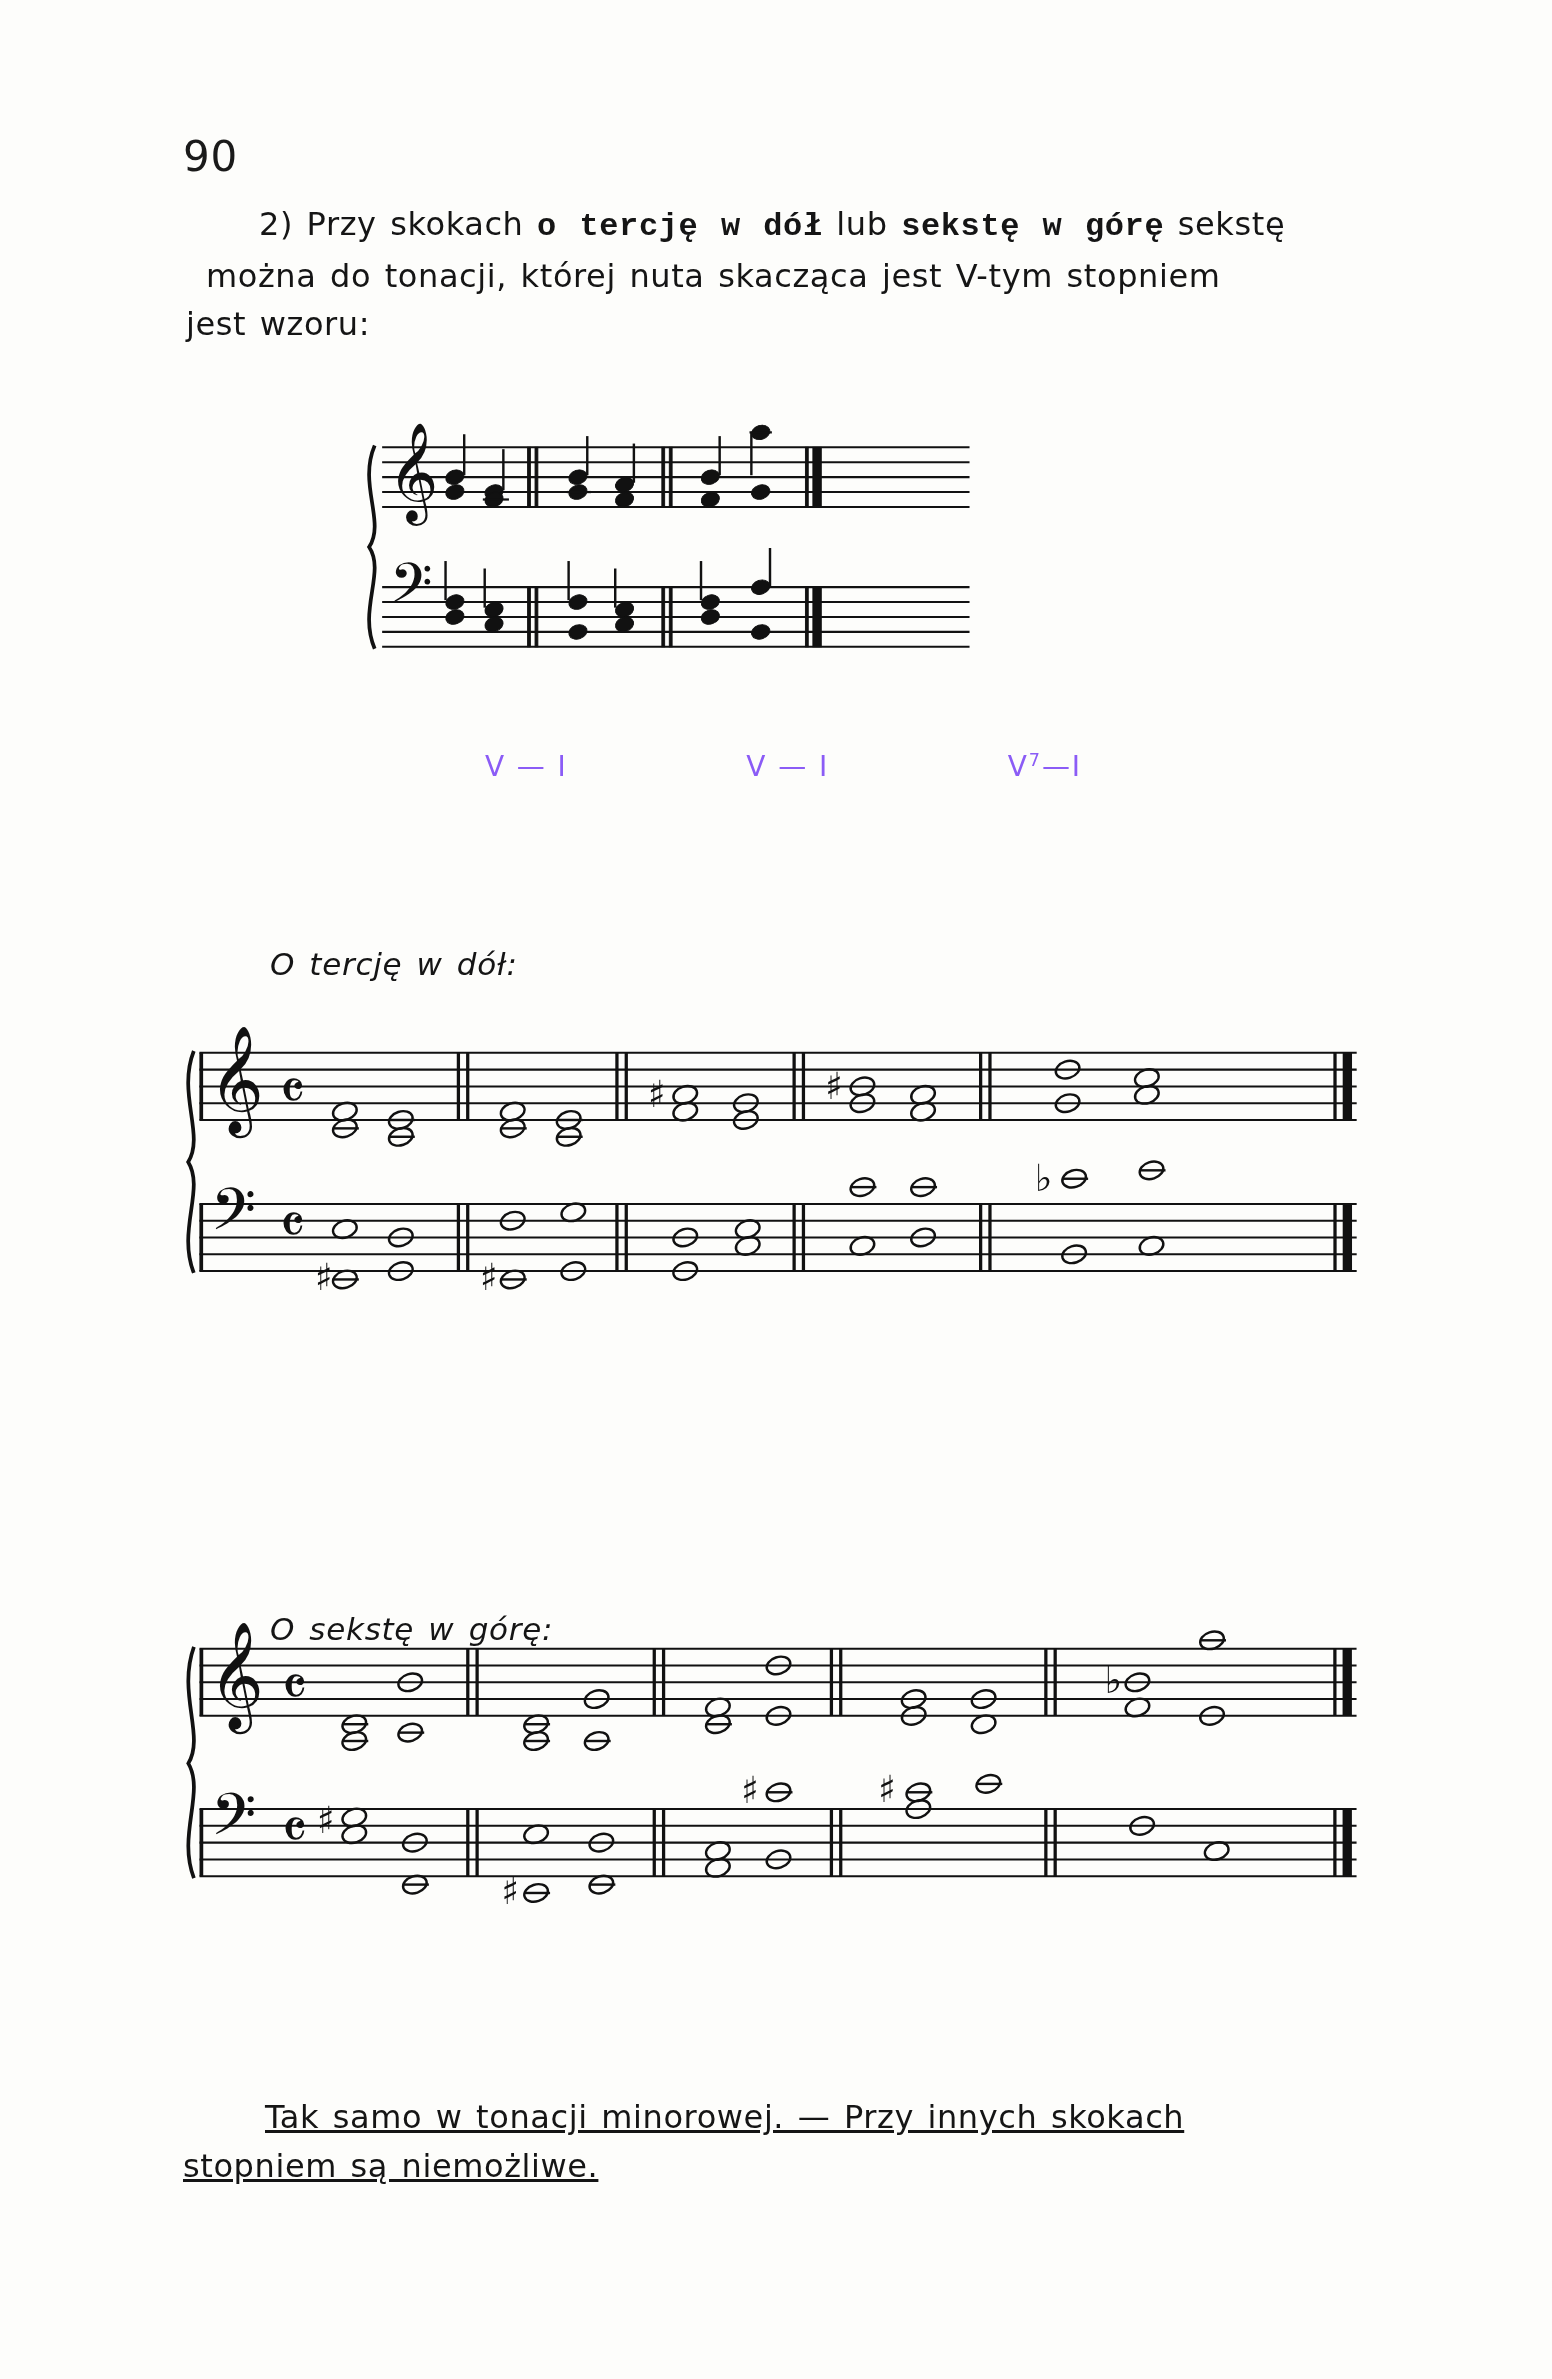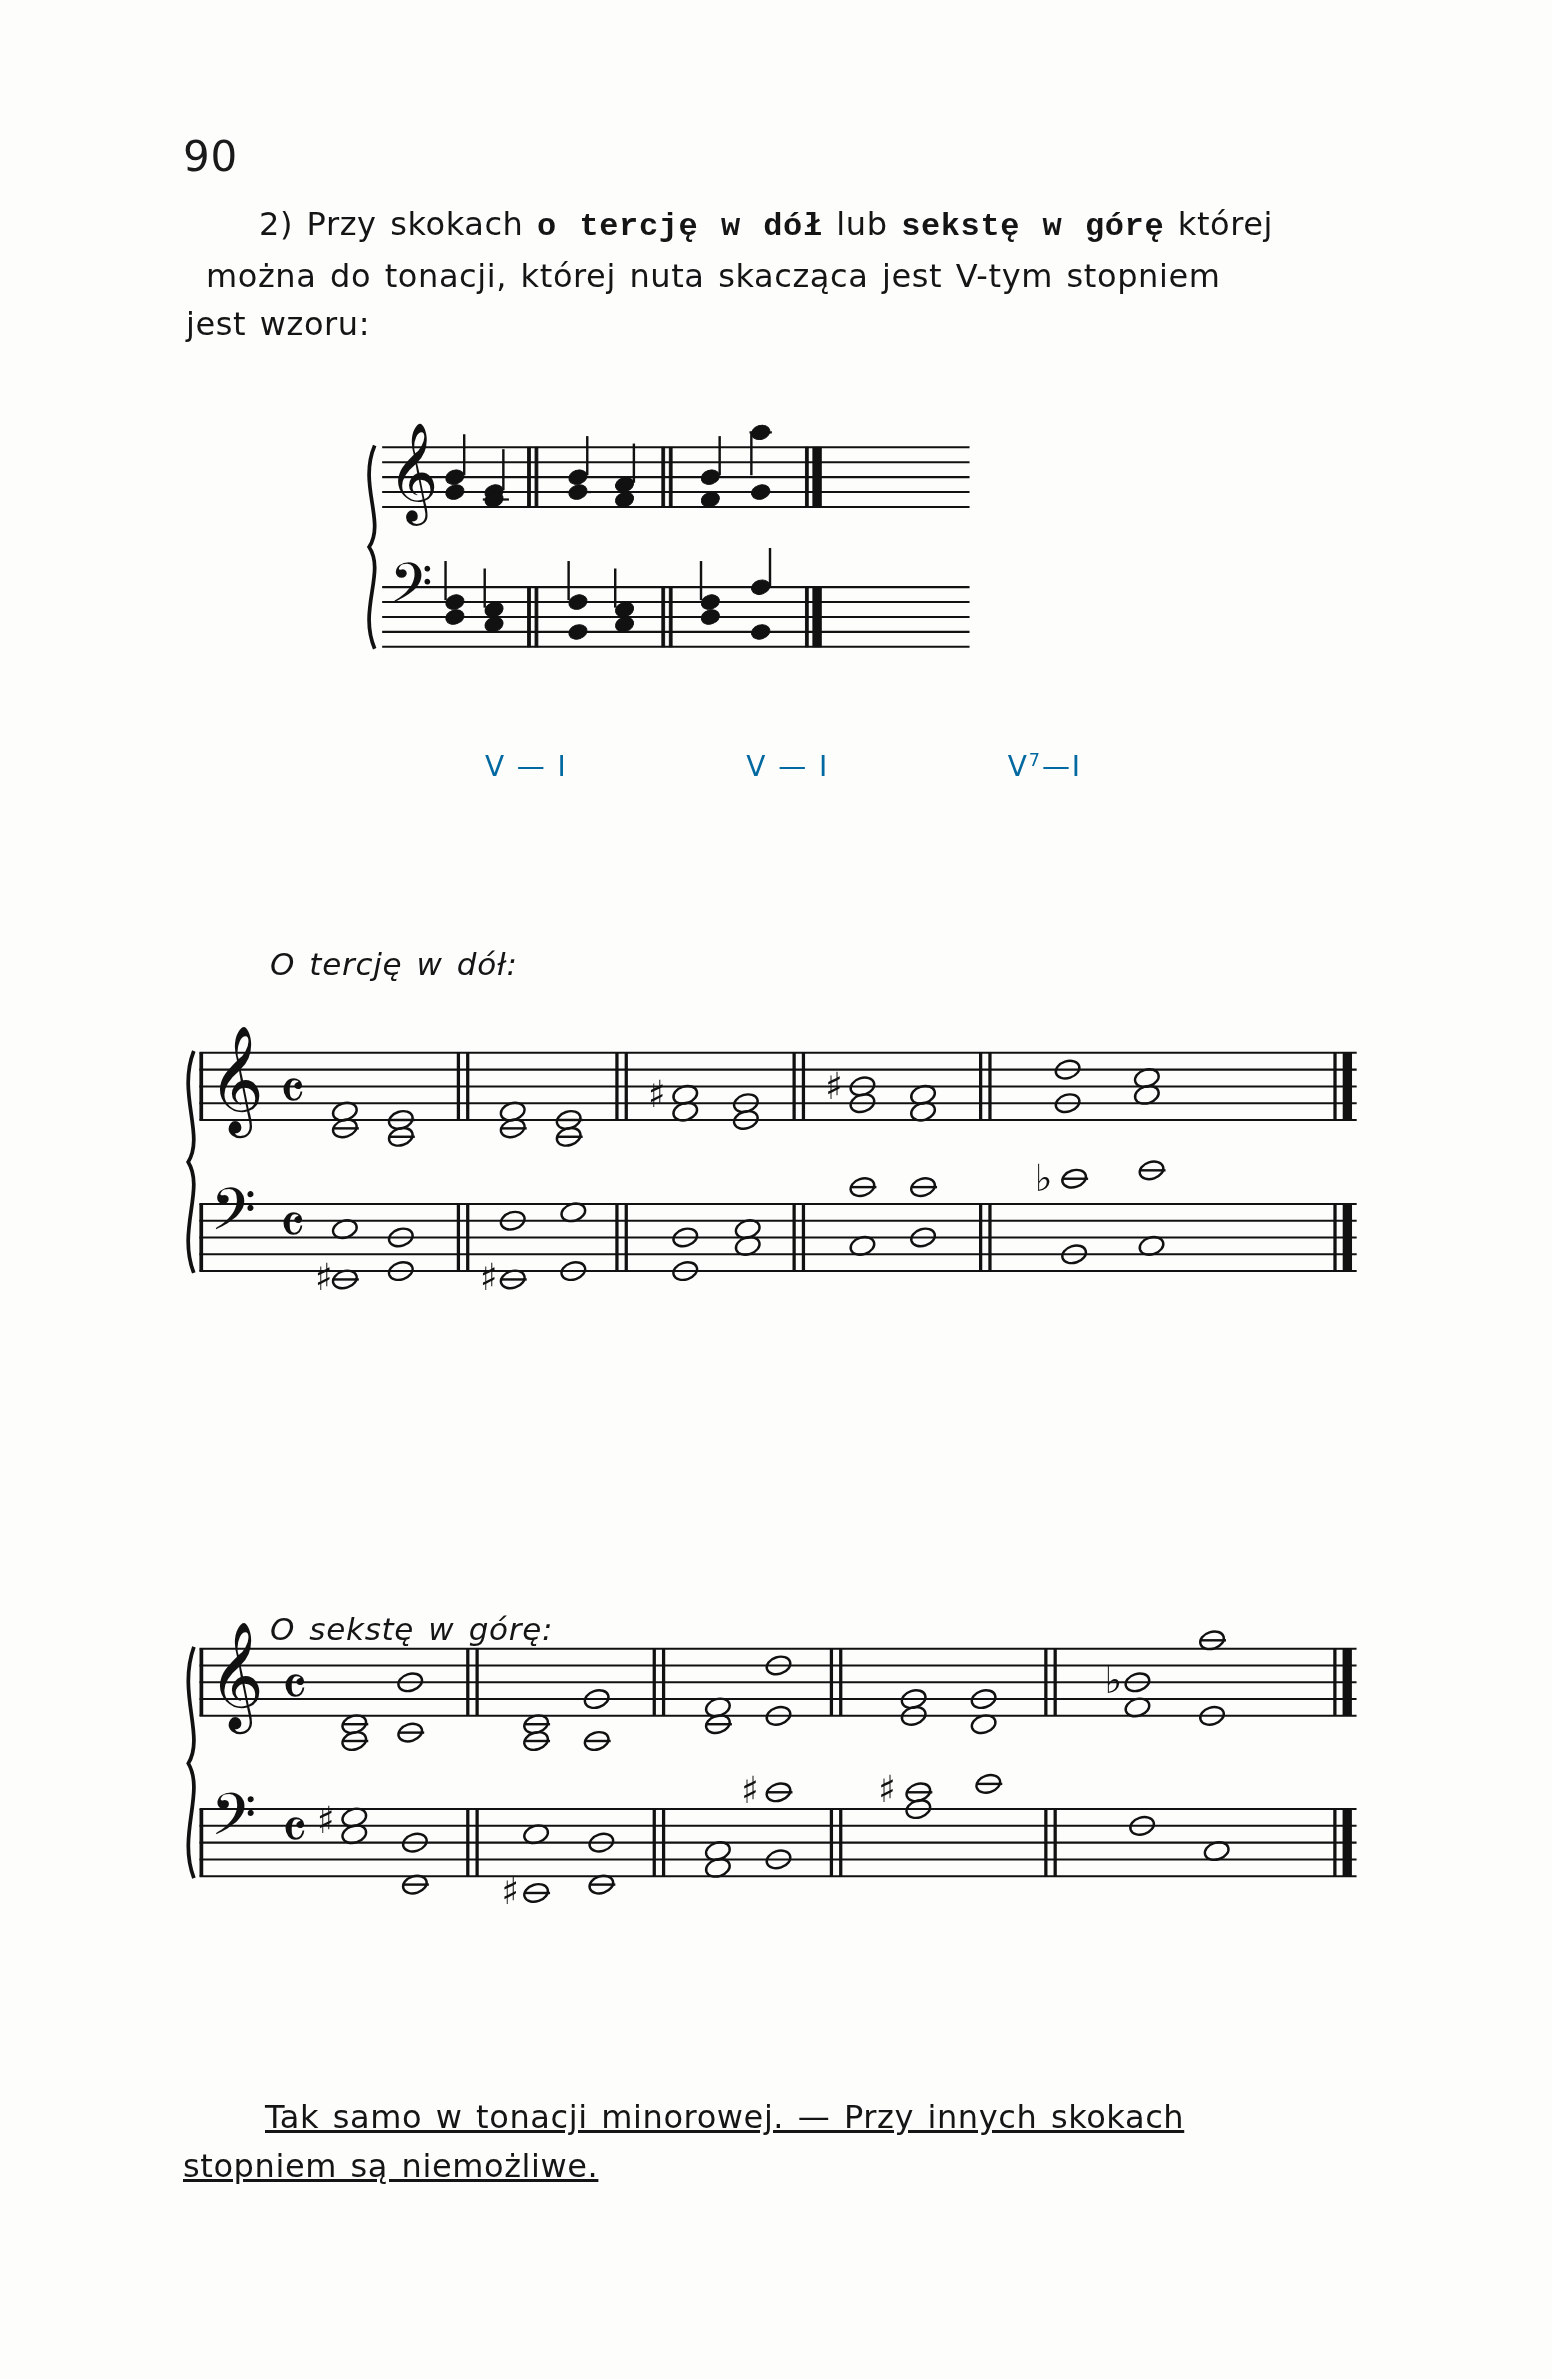--- a/index.html
+++ b/index.html
@@ -79,35 +79,35 @@
   #figure-2 { left: 177px; top: 1021px; }
   #figure-3 { left: 177px; top: 1617px; }
 
   .analysis-row {
     position: absolute;
     left: 485px;
     top: 750px;
     width: 597px;
     font-size: 28px;
     letter-spacing: 1.9px;
-    color: #0369a1;
+    color: #8b5cf6;
     display: flex;
     justify-content: space-between;
   }
   .analysis-row span sup { font-size: 17.7px; }
 </style>
 </head>
 <body>
 
 <div class="page">
 
   <div class="page-number">90</div>
 
   <div class="para" id="intro-para">
-    <span class="l1"><span>2) Przy skokach </span><b>o tercję w dół</b><span> lub </span><b>sekstę w górę</b><span> której</span></span>
+    <span class="l1"><span>2) Przy skokach </span><b>o tercję w dół</b><span> lub </span><b>sekstę w górę</b><span> sekstę</span></span>
     <span class="l2">można do tonacji, której nuta skacząca jest V-tym stopniem</span>
     <span class="l3">jest wzoru:</span>
   </div>
 
   <div class="figure" id="figure-1">
     <svg width="653" height="317" viewBox="0 0 700 340" xmlns="http://www.w3.org/2000/svg">
       <g stroke="#111" stroke-width="2.2" fill="none">
 
         <line x1="30" y1="40" x2="660" y2="40"></line>
         <line x1="30" y1="56" x2="660" y2="56"></line>

